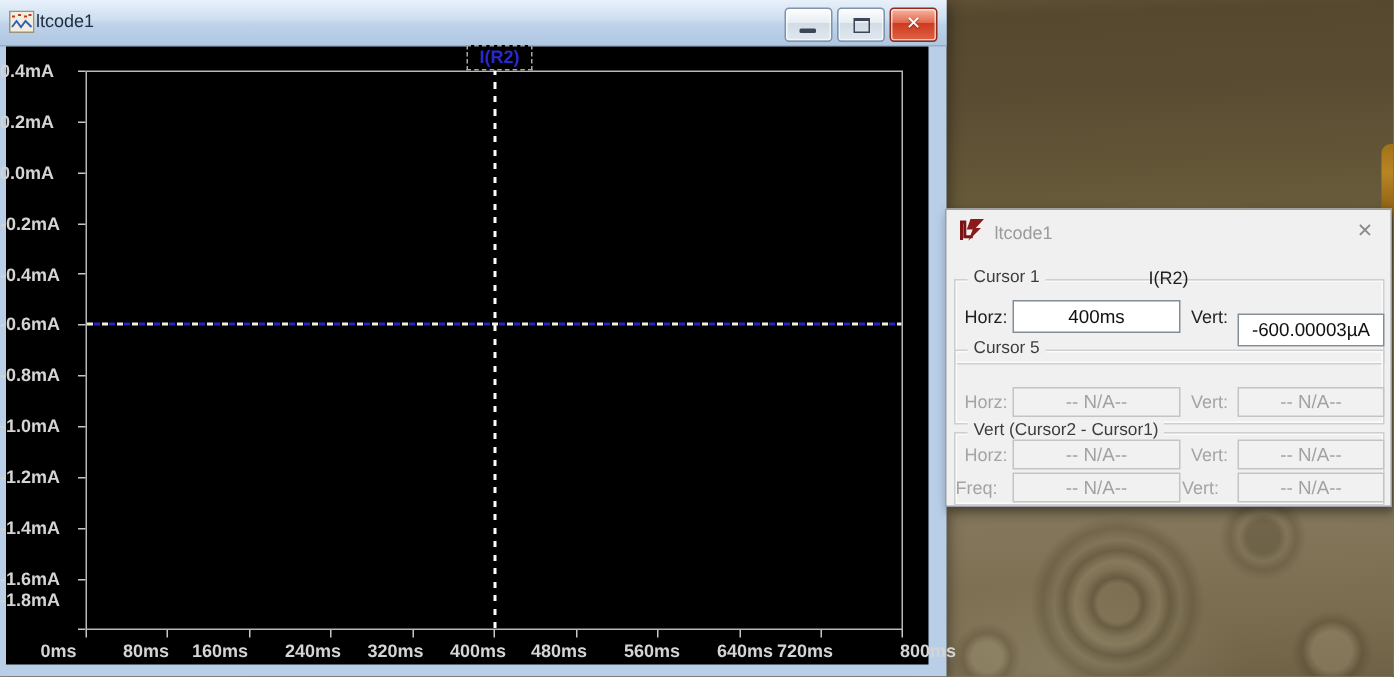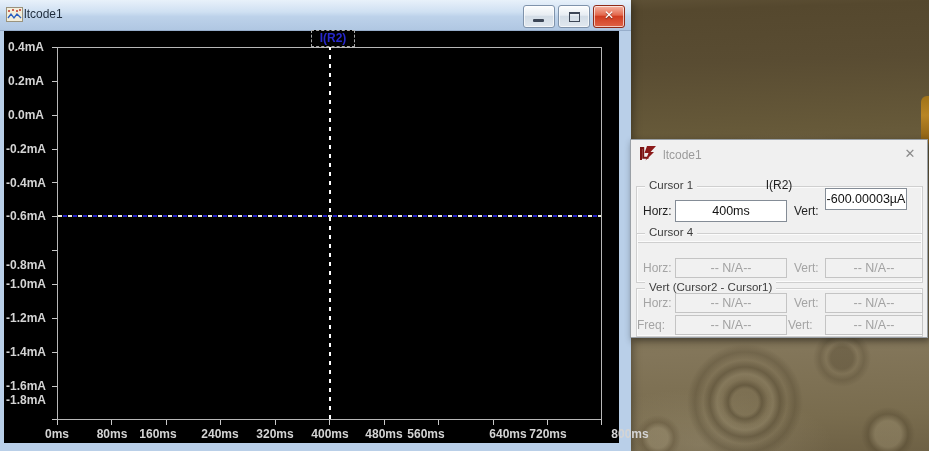--- a/index.html
+++ b/index.html
@@ -31,22 +31,22 @@
   .cap-btn{position:absolute;top:5px;width:30px;height:21px;border:1px solid #7f93ab;border-radius:3px;
     background:linear-gradient(180deg,#fdfefe,#e6ecf2 45%,#d2dce6 46%,#e1e8ef);box-shadow:inset 0 0 0 1px rgba(255,255,255,.65);}
   .cap-btn.min{left:523px}.cap-btn.max{left:558px}
   .cap-btn.close{left:593px;background:linear-gradient(180deg,#f6b5a3,#e2654a 45%,#cf3a1e 46%,#df6347);border-color:#8f2a18;}
   .min-glyph{position:absolute;left:9px;bottom:5px;width:11px;height:3px;background:#3c4656;border-radius:1px;}
   .max-glyph{position:absolute;left:10px;top:6px;width:9px;height:7px;border:1px solid #3c4656;border-top:2px solid #3c4656;background:transparent;}
   .close-glyph{position:absolute;left:0;top:2px;width:100%;text-align:center;font-size:12px;font-weight:bold;color:#fff;text-shadow:0 1px 1px rgba(0,0,0,.45);}
 
   .client{position:absolute;left:4px;top:31px;width:615px;height:412px;background:#000;}
   .plot-frame{position:absolute;left:57px;top:47px;width:545px;height:373px;border:1px solid #b8b8b8;box-sizing:border-box;}
-  .ylab{position:absolute;left:0;width:52px;text-align:center;font-size:12px;font-weight:bold;color:#d4d4d4;line-height:16px;}
-  .xlab{position:absolute;width:60px;text-align:center;font-size:12px;font-weight:bold;color:#d4d4d4;top:426px;line-height:16px;}
+  .ylab{position:absolute;left:0;width:52px;text-align:left;font-size:12px;font-weight:bold;color:#d4d4d4;line-height:16px;}
+  .xlab{position:absolute;width:60px;font-size:12px;font-weight:bold;color:#d4d4d4;top:426px;line-height:16px;}
   .ytick{position:absolute;left:52px;width:5px;height:1px;background:#c8c8c8;}
   .xtick{position:absolute;top:420px;width:1px;height:5px;background:#c8c8c8;}
   .v-cursor{position:absolute;left:329px;top:46px;width:2px;height:374px;
     background:repeating-linear-gradient(180deg,#ffffff 0 4px,rgba(0,0,0,0) 4px 9px);}
   .h-cursor{position:absolute;left:58px;top:215px;width:543px;height:2px;
     background:repeating-linear-gradient(90deg,#efefdc 0 4px,#05050a 4px 5px,#2424cc 5px 9px,#05050a 9px 10px);}
   .trace-tag{position:absolute;left:311px;top:30px;width:42px;height:15px;border:1px dashed #a8a8a8;
     background:#000;color:#2828cc;font-size:12px;font-weight:bold;text-align:center;line-height:15px;}
 
   
@@ -97,21 +97,21 @@
 
     <div class="client"></div>
     <div class="plot-frame"></div>
 
     <div class="ylab" style="top:39px">0.4mA</div>
     <div class="ylab" style="top:73px">0.2mA</div>
     <div class="ylab" style="top:107px">0.0mA</div>
     <div class="ylab" style="top:141px">-0.2mA</div>
     <div class="ylab" style="top:175px">-0.4mA</div>
     <div class="ylab" style="top:208px">-0.6mA</div>
-    <div class="ylab" style="top:257px">-0.8mA</div>
+    <div class="ylab" style="top:242px">-0.8mA</div>
     <div class="ylab" style="top:276px">-1.0mA</div>
     <div class="ylab" style="top:310px">-1.2mA</div>
     <div class="ylab" style="top:344px">-1.4mA</div>
     <div class="ylab" style="top:378px">-1.6mA</div>
     <div class="ylab" style="top:392px">-1.8mA</div>
 
     <div class="ytick" style="top:47px"></div>
     <div class="ytick" style="top:81px"></div>
     <div class="ytick" style="top:115px"></div>
     <div class="ytick" style="top:149px"></div>
@@ -124,21 +124,21 @@
     <div class="ytick" style="top:386px"></div>
     <div class="ytick" style="top:419px"></div>
 
     <div class="xlab" style="left:27px">0ms</div>
     <div class="xlab" style="left:82px">80ms</div>
     <div class="xlab" style="left:128px">160ms</div>
     <div class="xlab" style="left:190px">240ms</div>
     <div class="xlab" style="left:245px">320ms</div>
     <div class="xlab" style="left:300px">400ms</div>
     <div class="xlab" style="left:354px">480ms</div>
-    <div class="xlab" style="left:396px">560ms</div>
+    <div class="xlab" style="left:416px">560ms</div>
     <div class="xlab" style="left:478px">640ms</div>
     <div class="xlab" style="left:518px">720ms</div>
     <div class="xlab" style="left:600px">800ms</div>
 
     <div class="xtick" style="left:57px"></div>
     <div class="xtick" style="left:111px"></div>
     <div class="xtick" style="left:166px"></div>
     <div class="xtick" style="left:220px"></div>
     <div class="xtick" style="left:275px"></div>
     <div class="xtick" style="left:329px"></div>
@@ -165,24 +165,24 @@
       <span class="dlg-close">✕</span>
     </div>
 
     <div class="grp" style="top:46px;height:57px">
       <span class="grp-legend">Cursor 1</span>
     </div>
     <div class="trace-name" style="top:38px">I(R2)</div>
     <span class="fld-label" style="left:12px;top:64px">Horz:</span>
     <div class="fld" style="left:44px;top:60px;width:112px">400ms</div>
     <span class="fld-label" style="left:163px;top:64px">Vert:</span>
-    <div class="fld" style="left:194px;top:48px;width:82px">-600.00003µA</div>
+    <div class="fld" style="left:194px;top:69px;width:98px">-600.00003µA</div>
 
     <div class="grp" style="top:93px;height:50px">
-      <span class="grp-legend">Cursor 4</span>
+      <span class="grp-legend">Cursor 5</span>
     </div>
     <span class="fld-label dis" style="left:12px;top:121px">Horz:</span>
     <div class="fld dis" style="left:44px;top:118px;width:112px">-- N/A--</div>
     <span class="fld-label dis" style="left:163px;top:121px">Vert:</span>
     <div class="fld dis" style="left:194px;top:118px;width:98px">-- N/A--</div>
 
     <div class="grp" style="top:148px;height:49px">
       <span class="grp-legend">Vert (Cursor2 - Cursor1)</span>
     </div>
     <span class="fld-label dis" style="left:12px;top:156px">Horz:</span>

